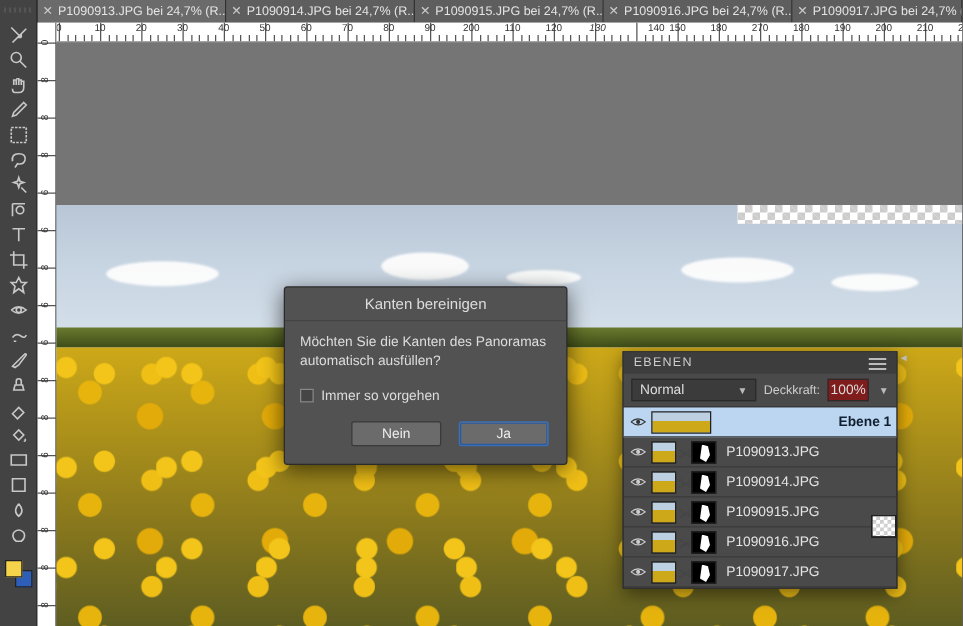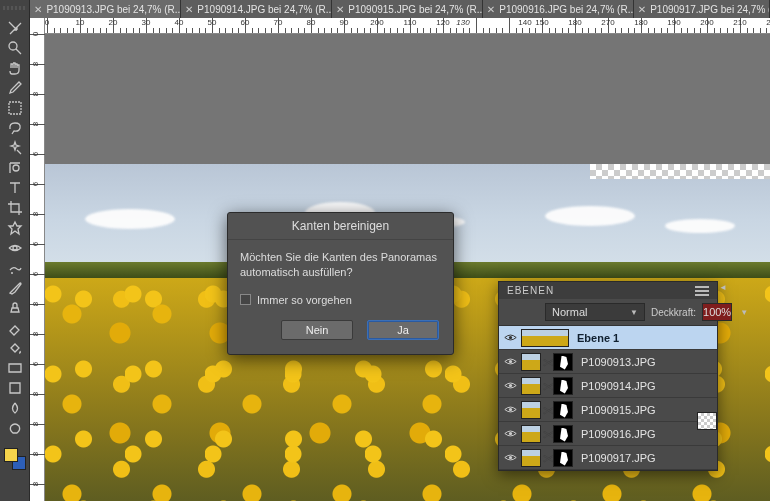--- a/index.html
+++ b/index.html
@@ -51,37 +51,37 @@
       linear-gradient(#cda818,#8c7a1c 60%, #5e5d21);
     background-size: 80px 80px,90px 90px,70px 70px,100px 100px,85px 85px, 100% 100%;
   }
   .checker { position:absolute; top:130px; right:0; width:180px; height:15px;
     background:
       linear-gradient(45deg,#ccc 25%,transparent 25%,transparent 75%,#ccc 75%),
       linear-gradient(45deg,#ccc 25%,#fff 25%,#fff 75%,#ccc 75%);
     background-size:12px 12px; background-position:0 0,6px 6px;}
 
   
-  .dialog { position:absolute; left:227px; top:212px; width:227px; background:#525252; border:1px solid #2b2b2b; box-shadow:0 4px 18px rgba(0,0,0,.6); border-radius:3px;}
+  .dialog { position:absolute; left:227px; top:229px; width:227px; background:#525252; border:1px solid #2b2b2b; box-shadow:0 4px 18px rgba(0,0,0,.6); border-radius:3px;}
   .dlg-title { text-align:center; color:#ddd; font-size:12px; padding:6px 0; border-bottom:1px solid #444;}
   .dlg-body { padding:10px 12px 6px; color:#ddd; font-size:11px; line-height:1.35;}
   .dlg-check { display:flex; align-items:center; gap:6px; padding:8px 12px 2px; color:#ddd; font-size:11px;}
   .chk { width:11px; height:11px; border:1px solid #888; background:#454545;}
   .dlg-buttons { display:flex; justify-content:flex-end; gap:14px; padding:12px 14px 14px;}
   .dlg-btn { width:72px; height:20px; background:#6b6b6b; border:1px solid #3a3a3a; color:#eee; font-size:11px; display:flex; align-items:center; justify-content:center; border-radius:2px; cursor:pointer;}
   .dlg-btn.primary { border:1px solid #3a6fb8; box-shadow: 0 0 0 1px #2a5aa0 inset;}
 
   
   .panel { position:absolute; right:52px; top:281px; width:220px; background:#4a4a4a; border:1px solid #2a2a2a; box-shadow:0 4px 14px rgba(0,0,0,.5);}
   .panel-grip { position:absolute; right:-10px; top:-6px; width:8px; height:8px;}
   .panel-grip::before{content:"◄"; color:#bbb; font-size:8px;}
   .panel-tab { background:#3d3d3d; color:#ccc; font-size:10px; padding:3px 8px; letter-spacing:1px; display:flex; justify-content:space-between; align-items:center;}
   .panel-menu { width:14px; height:10px; background:repeating-linear-gradient(#bbb 0 2px, transparent 2px 4px);}
   .panel-ctrl { display:flex; align-items:center; gap:6px; padding:4px 6px; background:#4a4a4a; border-bottom:1px solid #333;}
-  .blend { flex:0 0 100px; height:18px; background:#3b3b3b; border:1px solid #2a2a2a; color:#ddd; font-size:11px; display:flex; align-items:center; justify-content:space-between; padding:0 6px;margin-left:40px;}
+  .blend { flex:0 0 100px; height:18px; background:#3b3b3b; border:1px solid #2a2a2a; color:#ddd; font-size:11px; display:flex; align-items:center; justify-content:space-between; padding:0 6px;}
   .blend .arrow{ font-size:8px; color:#bbb;}
   .opacity-label { color:#ccc; font-size:10px;}
   .opacity-val { width:42px; height:18px; background:#7f1d1d; border:1px solid #2a2a2a; color:#ddd; font-size:11px; display:flex; align-items:center; justify-content:center;}
   .opacity-arrow{ font-size:8px; color:#bbb; padding-left:2px;}
 
   .layers { }
   .layer { display:flex; align-items:center; height:24px; border-bottom:1px solid #3a3a3a; padding:0 4px; gap:4px;}
   .layer.selected { background:#bcd5f0;}
   .eye { width:14px; height:14px; display:flex; align-items:center; justify-content:center;}
   .eye svg{ width:13px; height:13px;}
@@ -90,21 +90,21 @@
   .thumb.photo { background: linear-gradient(#bcd0e2 0 40%, #cda818 40% 100%);}
   .thumb.checker { width:20px;
     background:
       linear-gradient(45deg,#ccc 25%,transparent 25%,transparent 75%,#ccc 75%),
       linear-gradient(45deg,#ccc 25%,#fff 25%,#fff 75%,#ccc 75%);
     background-size:6px 6px; background-position:0 0,3px 3px;}
   .thumb.mask { width:20px; background:#000; position:relative;}
   .thumb.mask::after{ content:""; position:absolute; left:6px; top:2px; width:8px; height:14px; background:#fff; clip-path: polygon(20% 0,80% 10%,100% 60%,60% 100%,0 80%);}
   .link-icon { width:8px; font-size:9px; color:#333;}
   .layer-name { font-size:11px; color:#e4e4e4; padding-left:4px; flex:1; white-space:nowrap;}
-  .layer.selected .layer-name{ color:#102030; font-weight:bold;}
+  .layer.selected .layer-name{ color:#102030; font-weight:bold;text-align:right;}
   .thumb.big { width:48px;}
 </style>
 </head>
 <body>
 
 <div class="tabs" id="tabs-container">
     <div class="tab active">
       <span class="close">✕</span>
       <span class="label">P1090913.JPG bei 24,7% (R...</span>
     </div>
@@ -314,21 +314,21 @@
     <div class="tick minor" style="left: 378.2px;"></div>
     <div class="tick minor" style="left: 384.8px;"></div>
     <div class="tick minor" style="left: 391.4px;"></div>
     <div class="tick" style="left: 398px;"></div>
     <div class="tlabel" style="left: 398px;">120</div>
     <div class="tick minor" style="left: 404.6px;"></div>
     <div class="tick minor" style="left: 411.2px;"></div>
     <div class="tick minor" style="left: 417.8px;"></div>
     <div class="tick minor" style="left: 424.4px;"></div>
     <div class="tick" style="left: 431px;"></div>
-    <div class="tlabel" style="left: 418px; font-style: italic;">130</div>
+    <div class="tlabel" style="left: 433px; font-style: italic;">130</div>
     <div class="tick minor" style="left: 437.6px;"></div>
     <div class="tick minor" style="left: 444.2px;"></div>
     <div class="tick minor" style="left: 450.8px;"></div>
     <div class="tick minor" style="left: 457.4px;"></div>
     <div class="tick" style="left: 464px;"></div>
     <div class="tlabel" style="left: 480px;">140</div>
     <div class="tick minor" style="left: 470.6px;"></div>
     <div class="tick minor" style="left: 477.2px;"></div>
     <div class="tick minor" style="left: 483.8px;"></div>
     <div class="tick minor" style="left: 490.4px;"></div>

